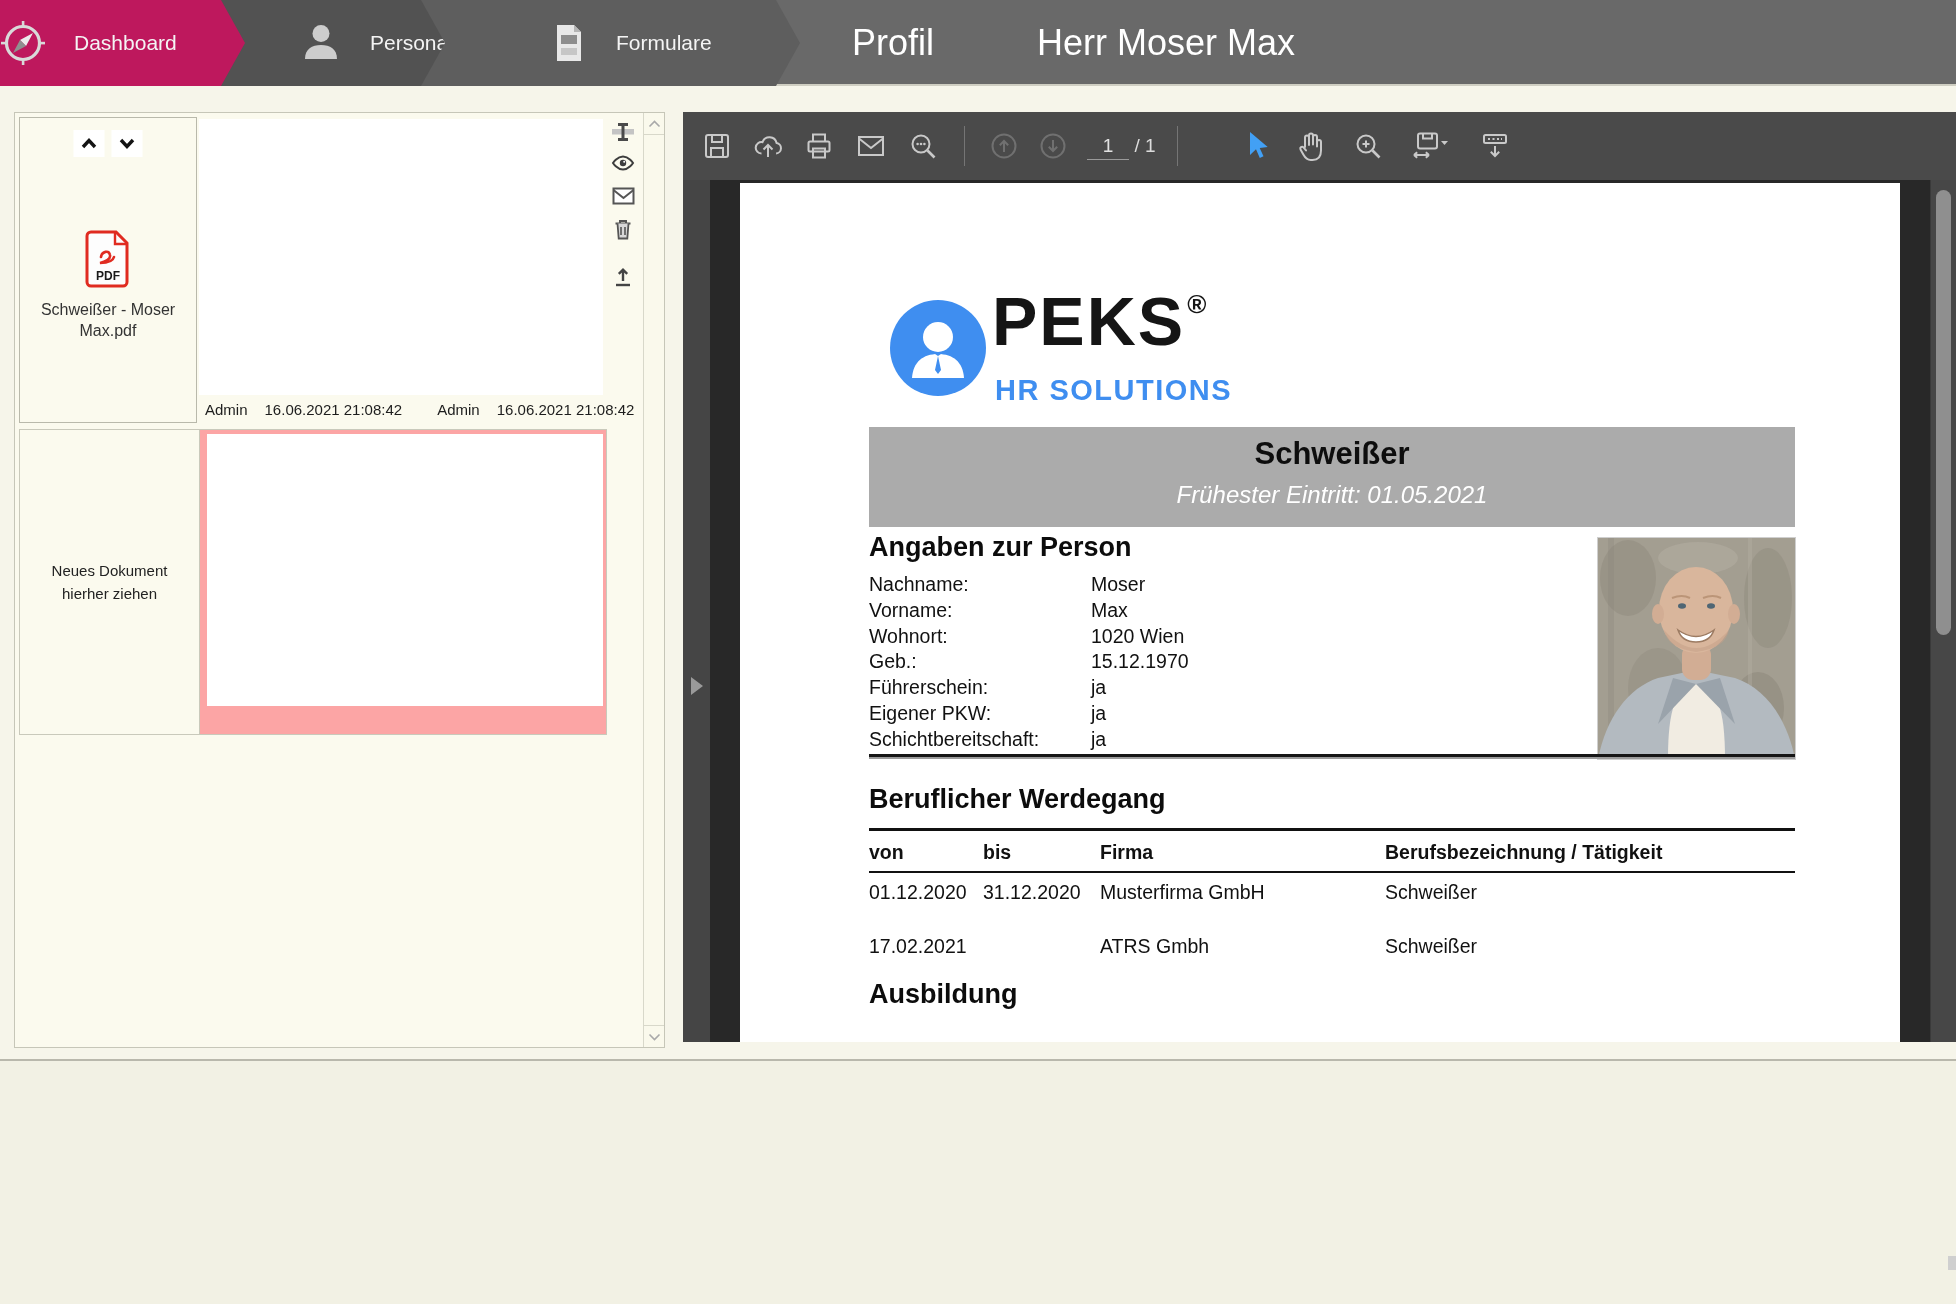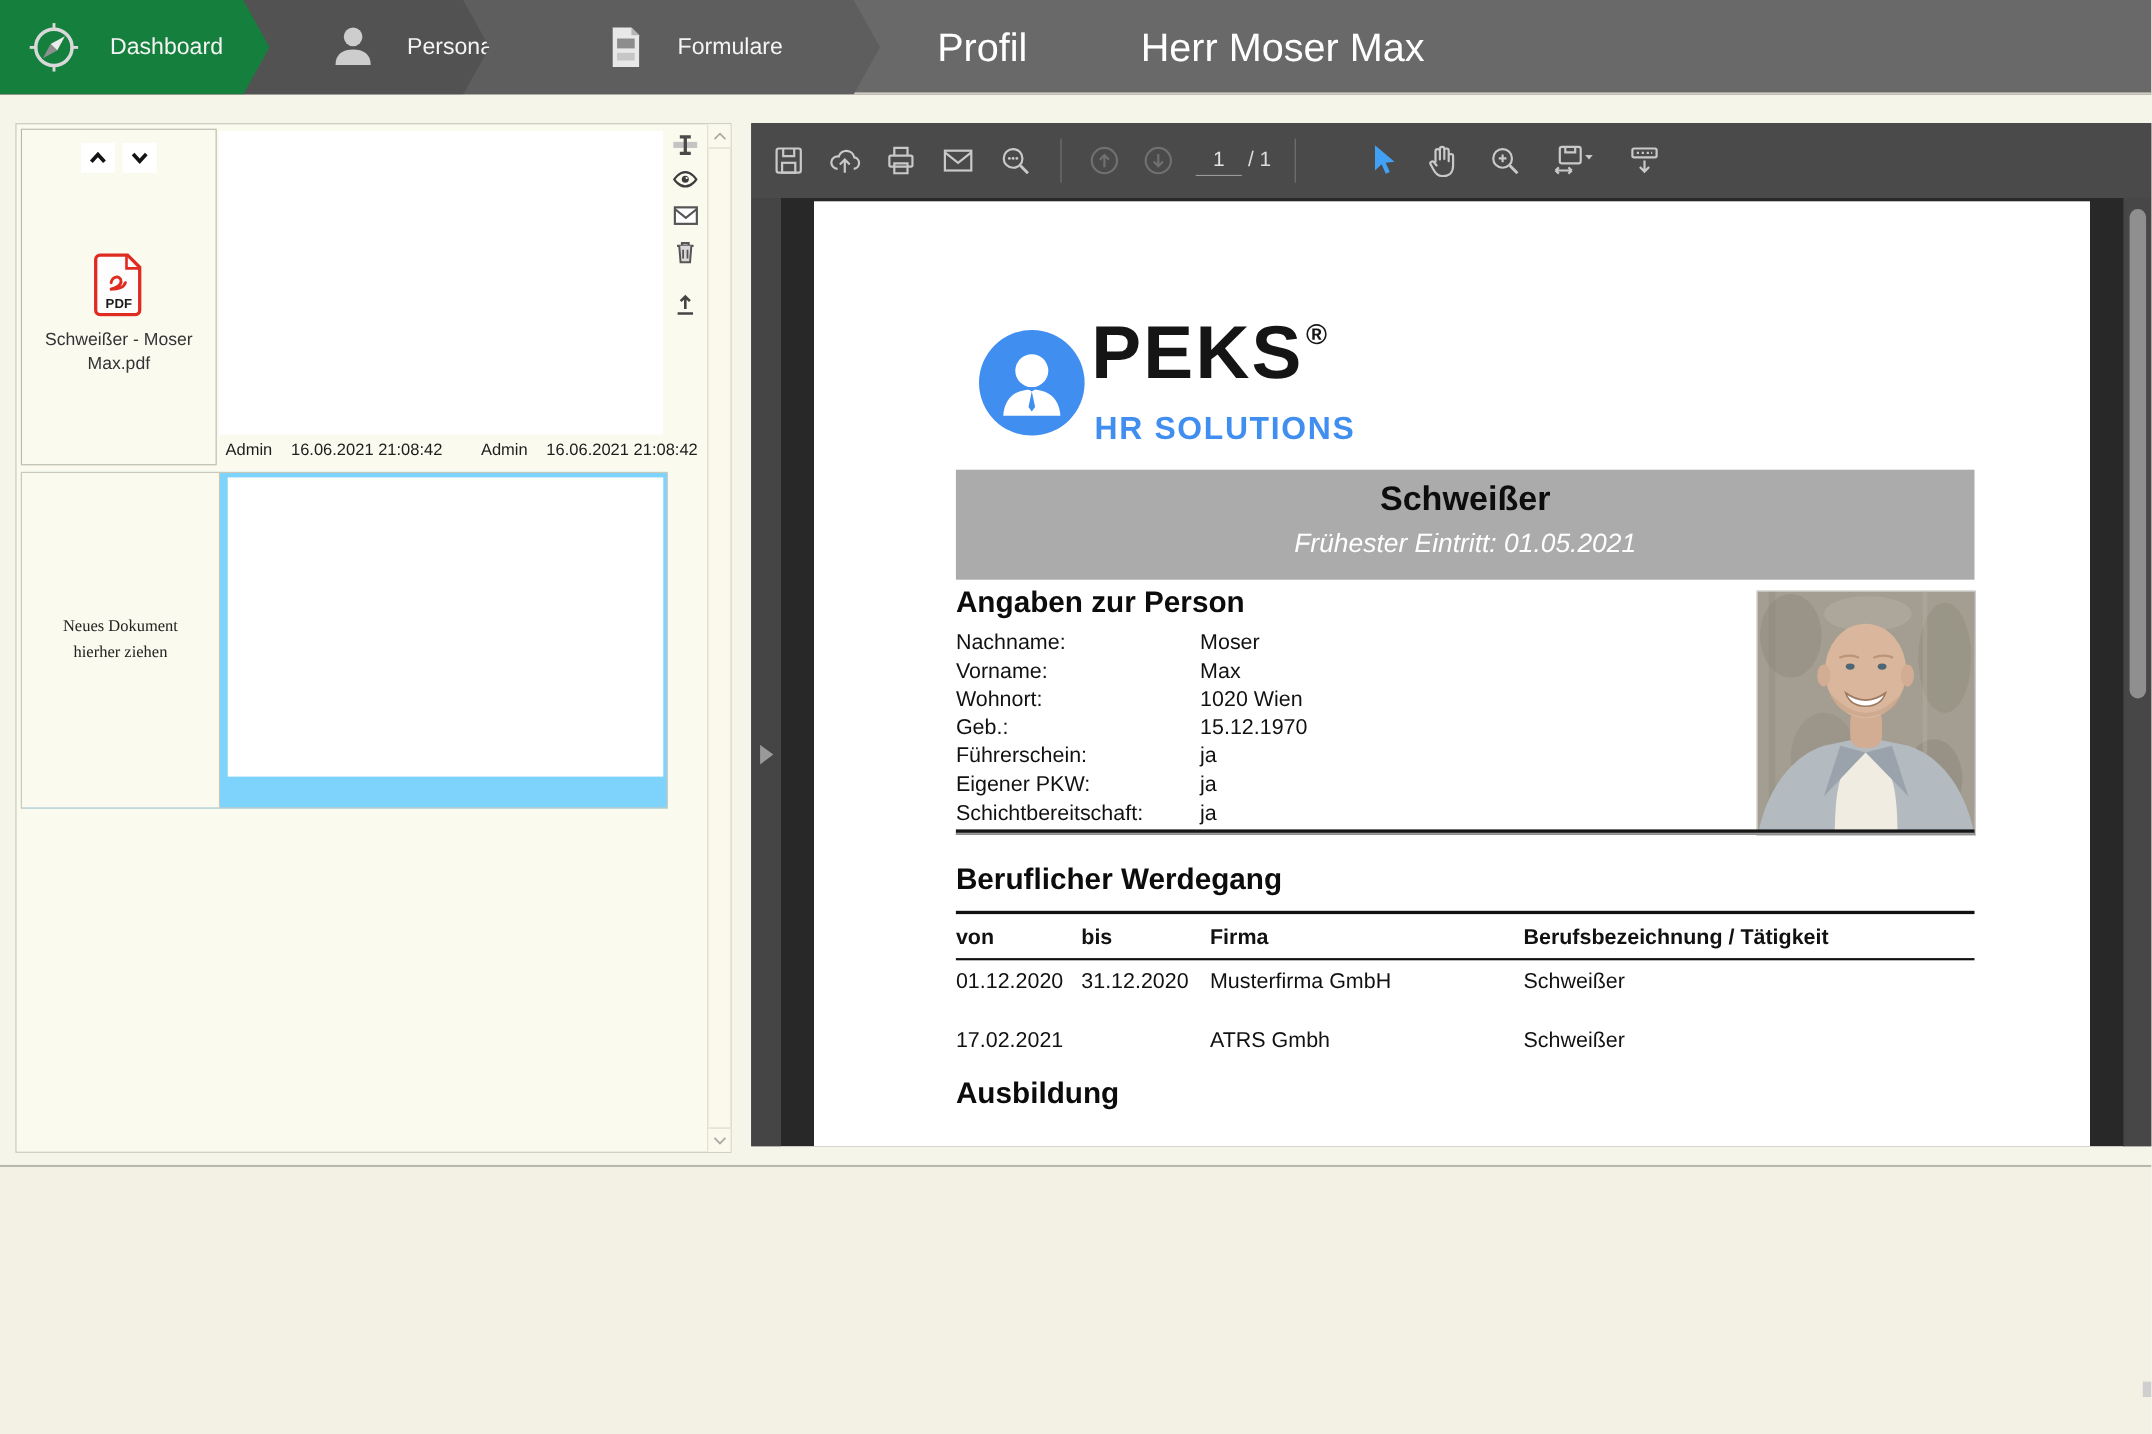--- a/index.html
+++ b/index.html
@@ -4,21 +4,21 @@
 <style>
   * { margin:0; padding:0; box-sizing:border-box; }
   html,body { width:1956px; height:1304px; }
   body { font-family:"Liberation Sans", sans-serif; background:#f6f5ea; }
   .screen { position:relative; width:1956px; height:1304px; overflow:hidden; background:#f6f5ea; }
 
   
   .topnav { position:absolute; left:0; top:0; width:100%; height:86px; background:#696969; border-bottom:2px solid #cfcec2; z-index:10; }
   .crumb { position:absolute; top:0; height:86px; display:flex; align-items:center; cursor:pointer; }
   .crumb .clabel { font-size:21px; color:#f4f4f4; }
-  .c1 { left:0; width:245px; background:#15803d; z-index:3; padding-left:26px; gap:28px;
+  .c1 { left:0; width:245px; background:#be185d; z-index:3; gap:28px;
         clip-path:polygon(0 0, calc(100% - 24px) 0, 100% 50%, calc(100% - 24px) 100%, 0 100%); }
   .c2 { left:0; width:445px; background:#525252; z-index:2; padding-left:298px; gap:26px;
         clip-path:polygon(0 0, calc(100% - 24px) 0, 100% 50%, calc(100% - 24px) 100%, 0 100%); }
   .c3 { left:0; width:800px; background:#5e5e5e; z-index:1; padding-left:546px; gap:24px;
         clip-path:polygon(0 0, calc(100% - 24px) 0, 100% 50%, calc(100% - 24px) 100%, 0 100%); }
   .nav-title { position:absolute; top:0; height:86px; display:flex; align-items:center; color:#fff; font-size:36px; z-index:5; }
   .t-profil { left:852px; }
   .t-record { left:1037px; }
   .navicon { width:46px; height:46px; display:block; }
 
@@ -27,21 +27,21 @@
   .doc-card { position:absolute; left:4px; top:4px; width:178px; height:306px; background:#fbfaee; border:1px solid #b9b9ab; cursor:pointer; }
   .card-arrows { position:absolute; top:12px; left:50%; transform:translateX(-50%); display:flex; gap:7px; }
   .arrow-btn { width:31px; height:27px; background:#fff; border:none; display:flex; align-items:center; justify-content:center; cursor:pointer; }
   .pdf-file-icon { position:absolute; top:112px; left:50%; transform:translateX(-50%); }
   .doc-filename { position:absolute; top:182px; left:10px; right:10px; text-align:center; font-size:16px; color:#333; line-height:1.3; }
   .doc-preview { position:absolute; left:184px; top:6px; width:404px; height:276px; background:#fff; }
   .doc-meta { position:absolute; left:190px; top:288px; display:flex; font-size:15px; color:#1d1d1d; white-space:nowrap; }
   .doc-meta span { margin-right:17px; }
   .doc-meta .grp { margin-left:18px; }
 
-  .drop-row { position:absolute; left:4px; top:316px; width:588px; height:306px; background:#7dd3fc; border:1px solid #c9c9bb;font-family:Liberation Serif, serif; }
+  .drop-row { position:absolute; left:4px; top:316px; width:588px; height:306px; background:#fca5a5; border:1px solid #c9c9bb; }
   .dropzone { position:absolute; left:0; top:0; width:180px; height:100%; background:#fbfaee; border-right:1px solid #c9c9bb;
               display:flex; flex-direction:column; justify-content:center; align-items:center; font-size:15px; color:#222; line-height:1.55; cursor:pointer; }
   .drop-preview { position:absolute; left:187px; top:4px; width:396px; height:272px; background:#fff; }
 
   .side-icons { position:absolute; right:26px; top:6px; width:30px; display:flex; flex-direction:column; align-items:center; }
   .side-btn { background:none; border:none; cursor:pointer; padding:0; line-height:0; }
   .si-1 { margin-top:2px; } .si-2 { margin-top:9px; } .si-3 { margin-top:12px; } .si-4 { margin-top:12px; } .si-5 { margin-top:24px; }
 
   .panel-scroll { position:absolute; right:0; top:0; width:21px; height:100%; border-left:1px solid #d8d8ca; background:#faf9ec; }
   .scroll-btn { position:absolute; left:0; width:20px; height:22px; background:#faf9ec; border:none; display:flex; align-items:center; justify-content:center; cursor:pointer; }

